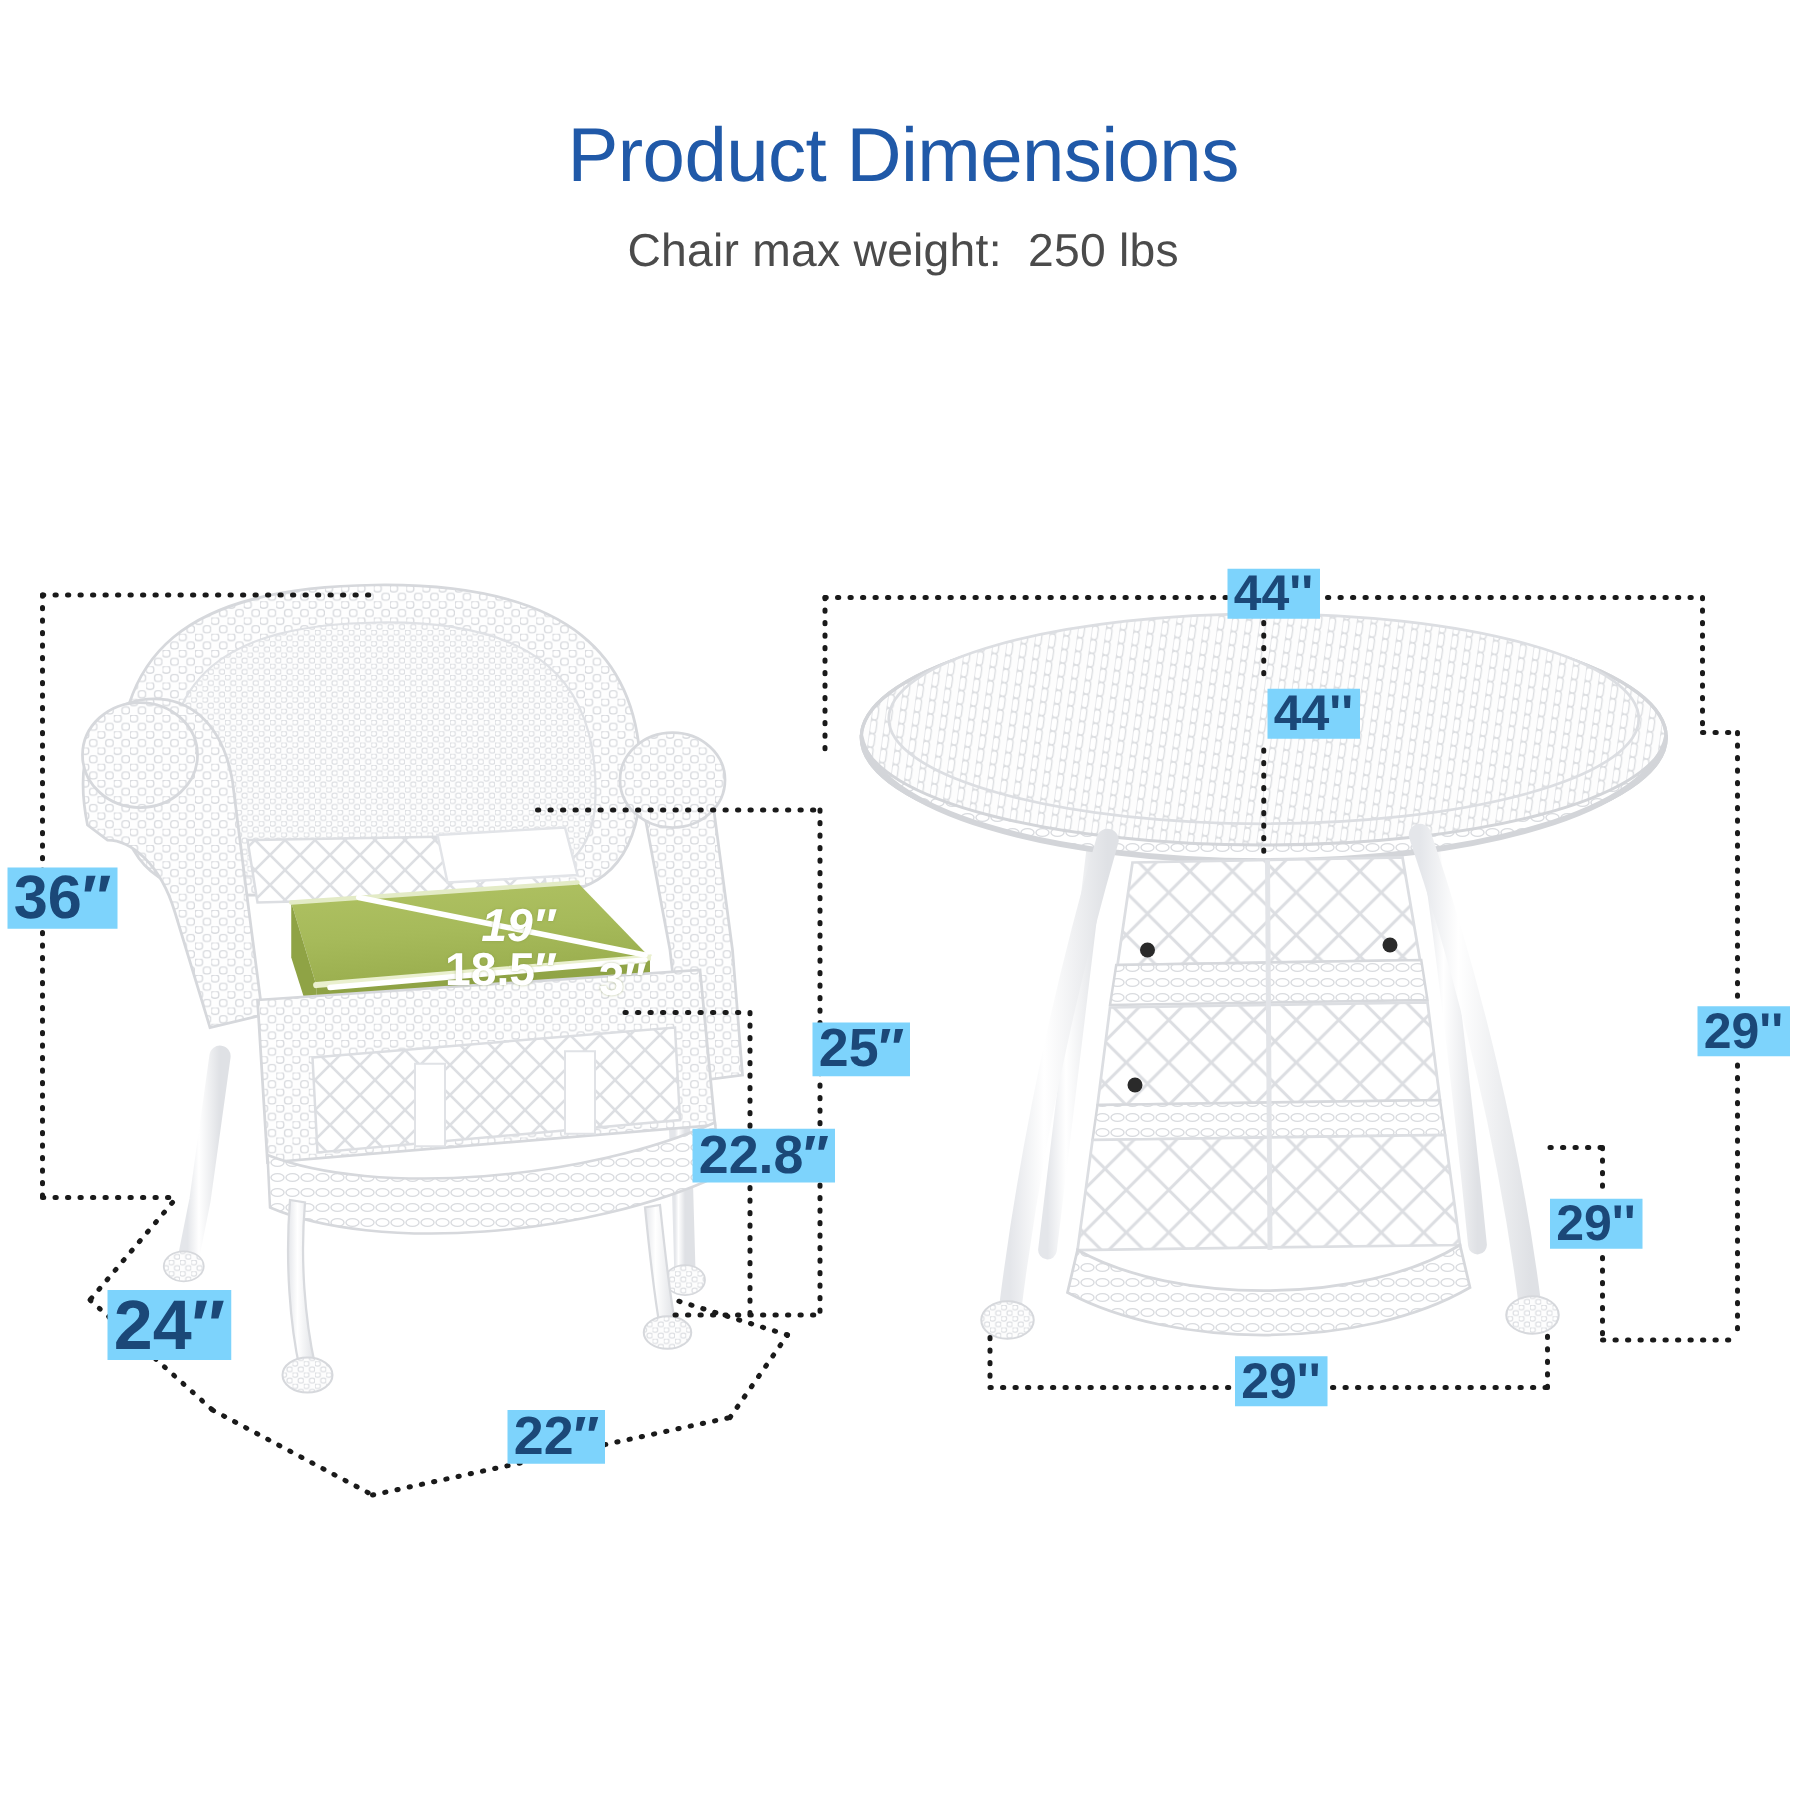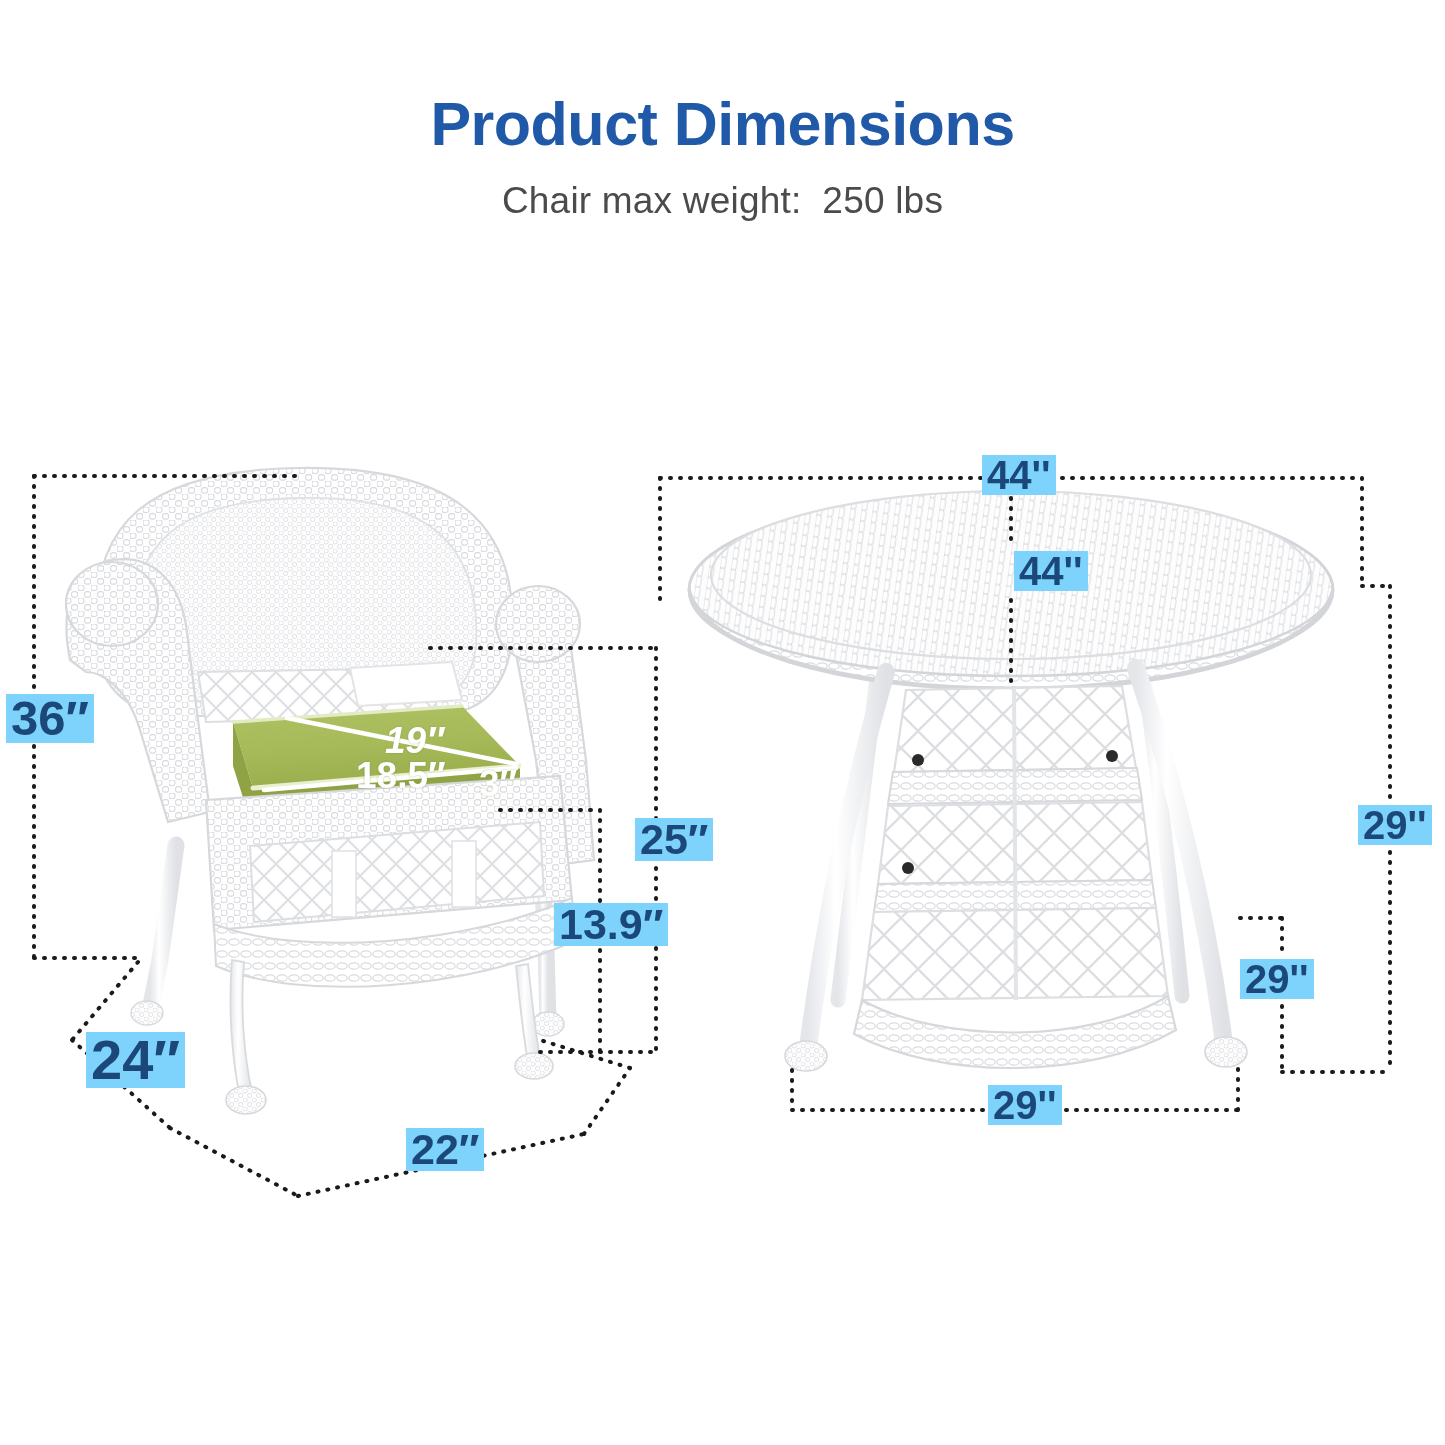--- a/index.html
+++ b/index.html
@@ -20,21 +20,21 @@
   #header {
     position: absolute;
     top: 0; left: 0;
     width: 1445px;
     text-align: center;
   }
   #title {
     margin: 0;
     padding-top: 92px;
     font-size: 61px;
-    font-weight: bold;
+    font-weight: normal;
     letter-spacing: -0.5px;
     color: #2059a8;
     line-height: 1.05;
   }
   #subtitle {
     margin: 0;
     padding-top: 24px;
     font-size: 37px;
     font-weight: normal;
     color: #4b4b4b;
@@ -70,21 +70,21 @@
     font-family: "Liberation Sans", sans-serif;
     white-space: nowrap;
     line-height: 1;
     background: transparent;
     padding: 0;
     text-shadow: 0 0 2px rgba(120,140,60,.55);
   }
 
   
   #dim-chair-height   { left: 6px;   top: 694px;  font-size: 49px; }
-  #dim-chair-seat     { left: 635px; top: 818px;  font-size: 43px; }
+  #dim-chair-seat     { left: 650px; top: 818px;  font-size: 43px; }
   #dim-chair-seatback { left: 554px; top: 903px;  font-size: 43px; }
   #dim-chair-depth    { left: 86px;  top: 1032px; font-size: 56px; }
   #dim-chair-width    { left: 406px; top: 1128px; font-size: 43px; }
 
   
   #dim-cushion-depth     { left: 385px; top: 722px; font-size: 37px; font-style: italic; }
   #dim-cushion-width     { left: 356px; top: 757px; font-size: 37px; }
   #dim-cushion-thickness { left: 479px; top: 765px; font-size: 37px; }
 
   
@@ -315,21 +315,21 @@
 
         <path d="M792 1070 L792 1110"></path>
         <path d="M792 1110 L984 1110"></path>
         <path d="M1066 1110 L1238 1110"></path>
         <path d="M1238 1110 L1238 1064"></path>
       </g>
     </svg>
 
     <span class="dim" id="dim-chair-height">36″</span>
     <span class="dim" id="dim-chair-seat">25″</span>
-    <span class="dim" id="dim-chair-seatback">13.9″</span>
+    <span class="dim" id="dim-chair-seatback">22.8″</span>
     <span class="dim" id="dim-chair-depth">24″</span>
     <span class="dim" id="dim-chair-width">22″</span>
 
     <span class="cushion-dim" id="dim-cushion-depth">19″</span>
     <span class="cushion-dim" id="dim-cushion-width">18.5″</span>
     <span class="cushion-dim" id="dim-cushion-thickness">3″</span>
 
     <span class="dim" id="dim-table-diameter-top">44''</span>
     <span class="dim" id="dim-table-diameter-mid">44''</span>
     <span class="dim" id="dim-table-height">29''</span>

